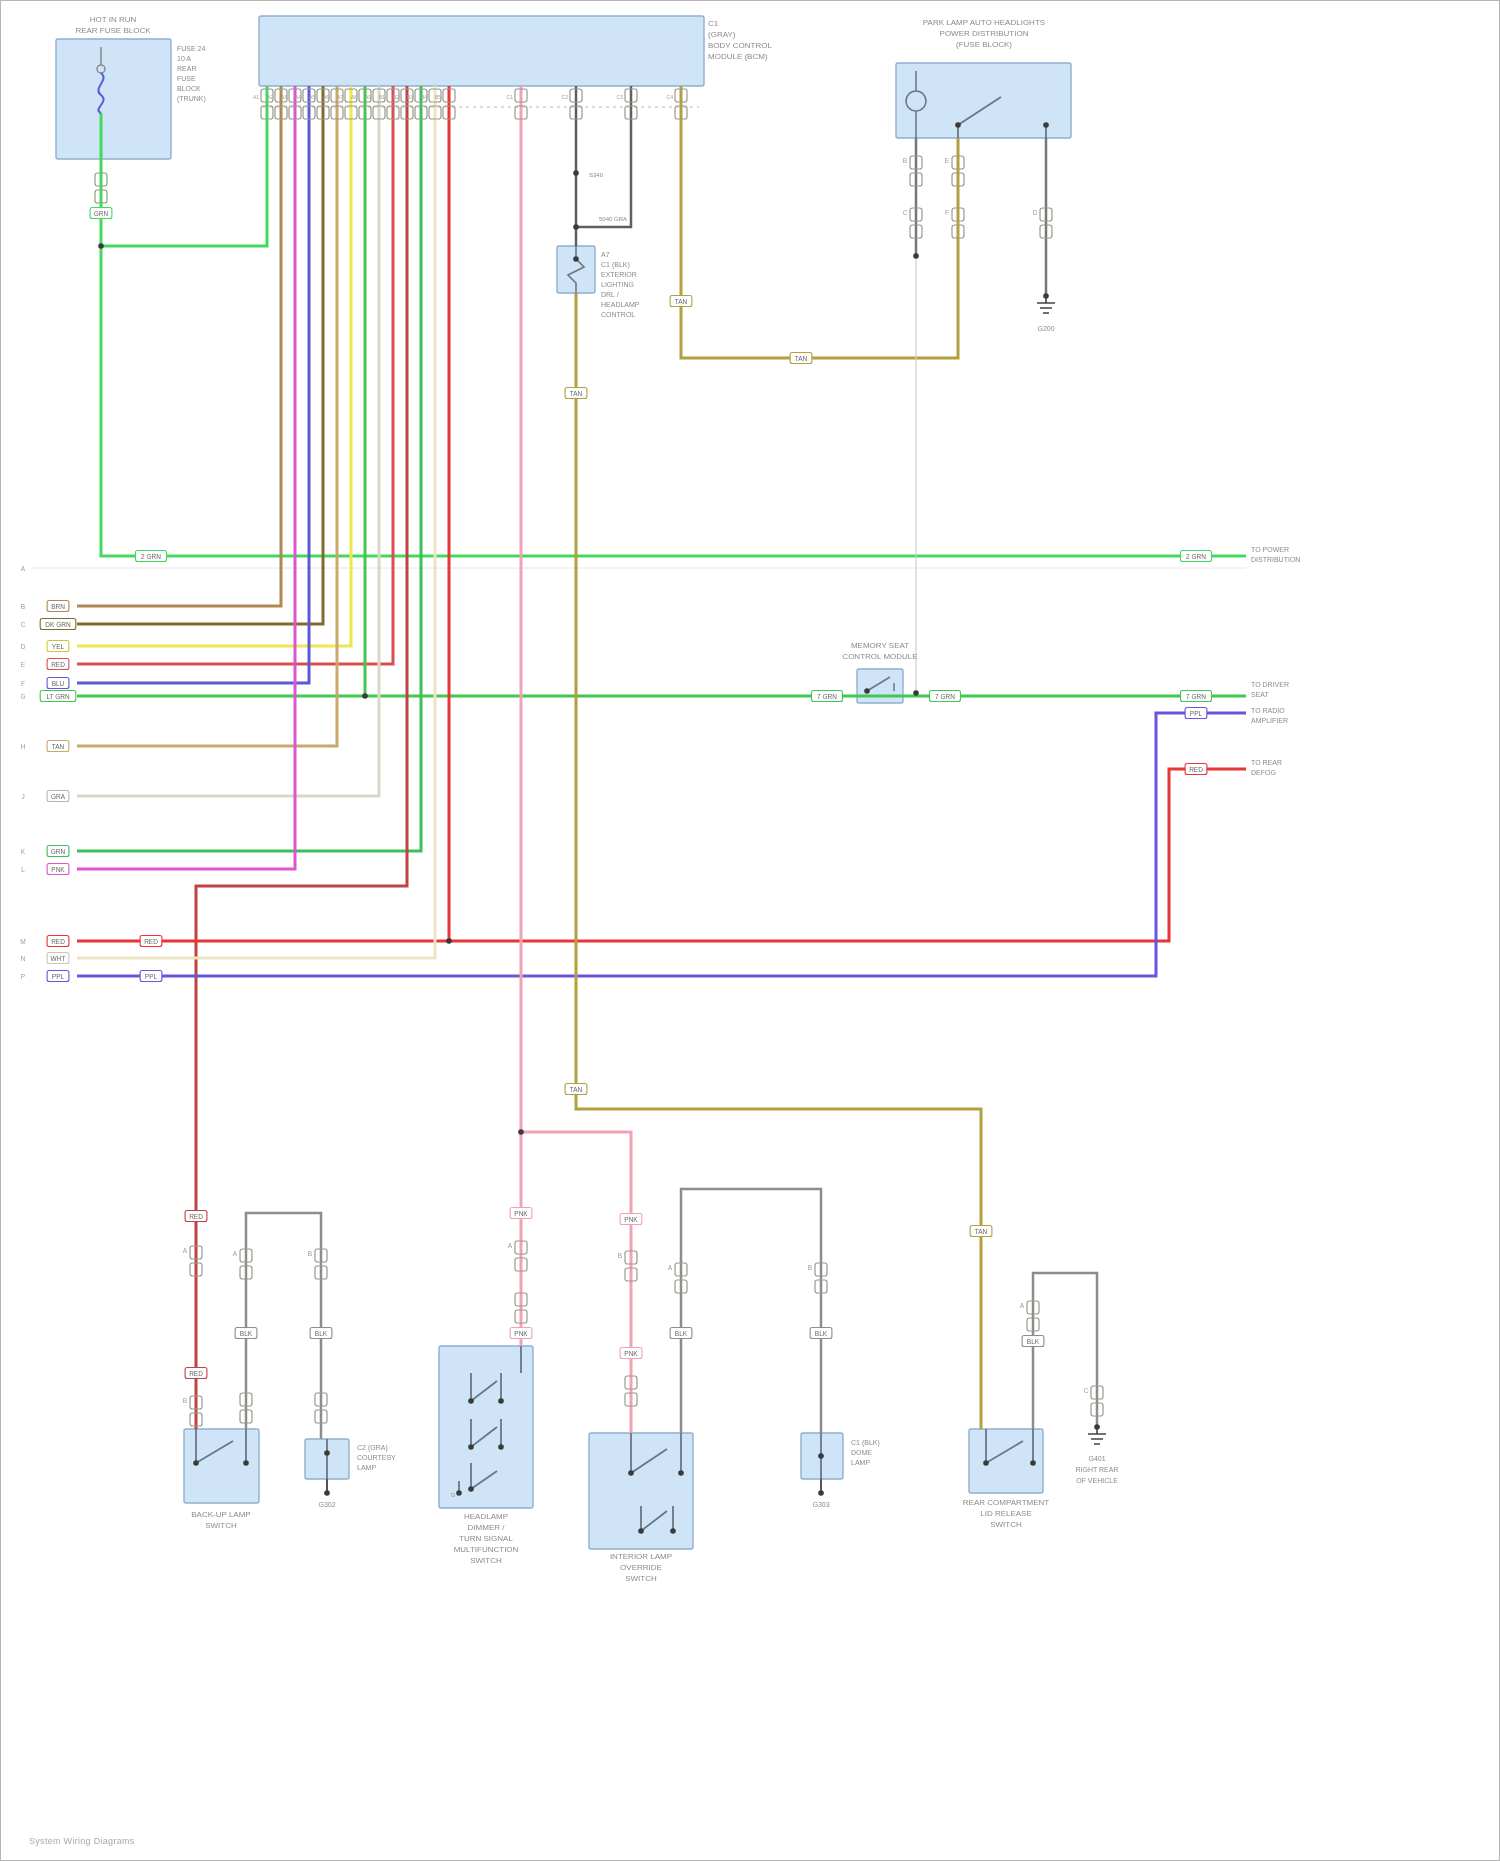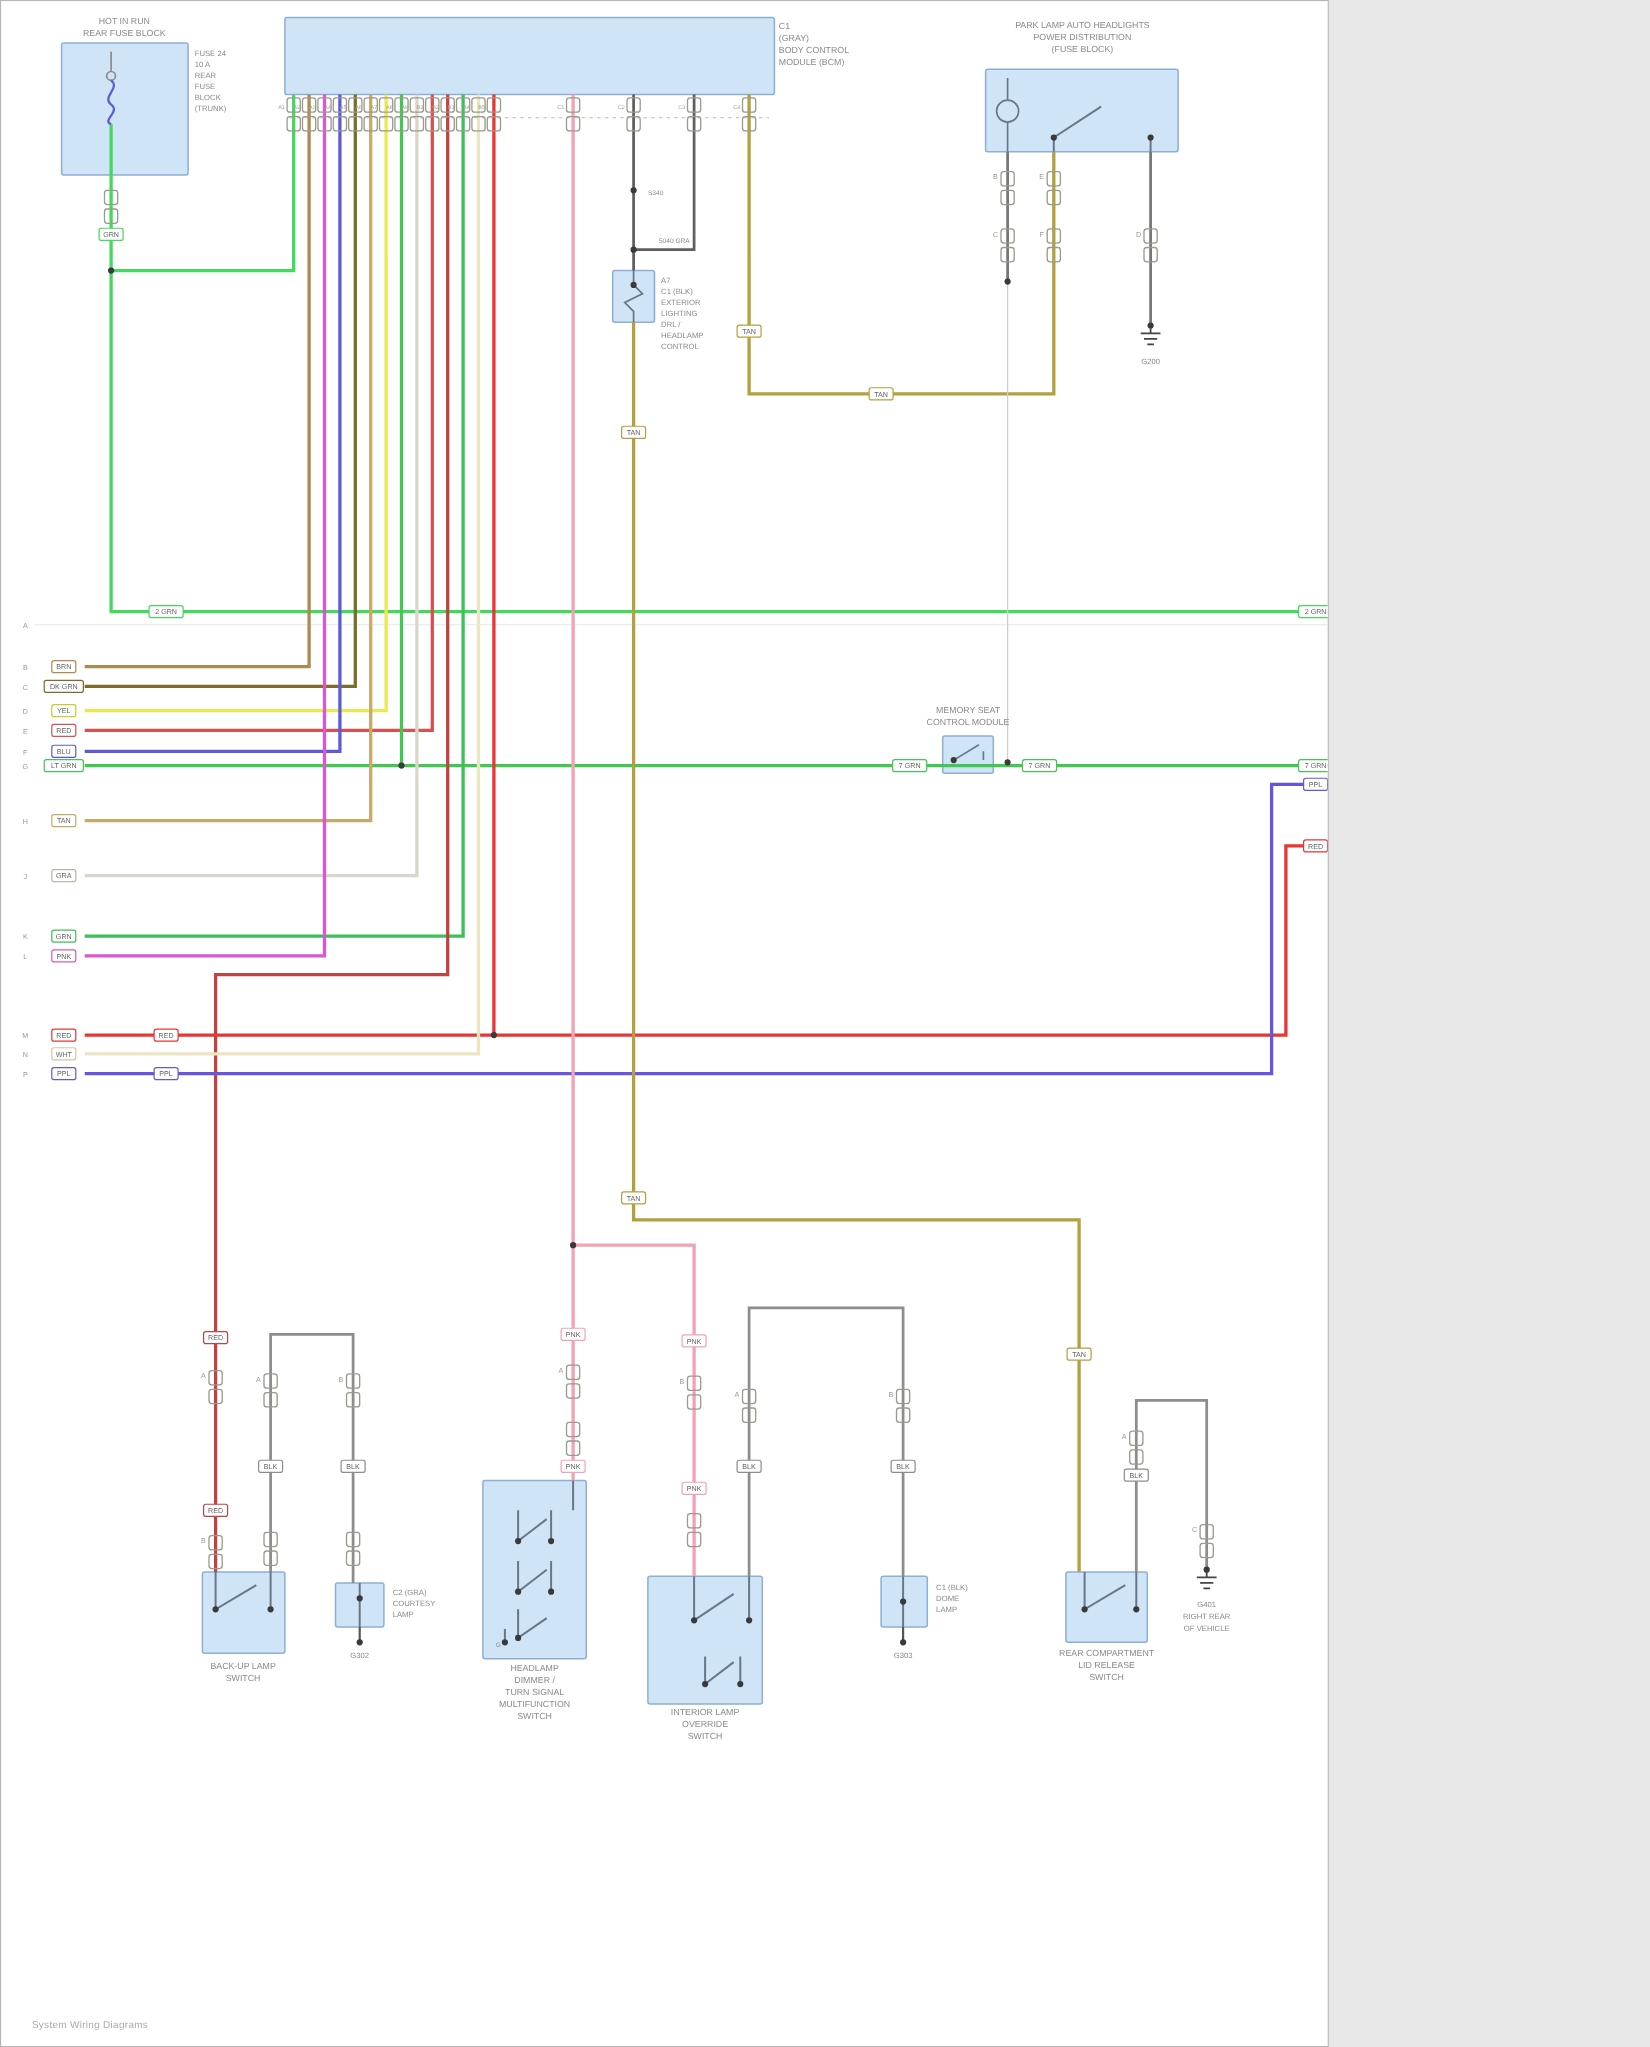--- a/index.html
+++ b/index.html
@@ -1,16 +1,16 @@
 <!DOCTYPE html>
 <html><head>
 <meta charset="utf-8">
 <style>
   html,body{margin:0;padding:0;background:#e8e8e8;}
-  #page{position:relative;width:1208px;height:1861px;background:#ffffff;border:1px solid #b5b5b5;box-sizing:border-box;overflow:hidden;font-family:"Liberation Sans",sans-serif;}
+  #page{position:relative;width:1500px;height:1861px;background:#ffffff;border:1px solid #b5b5b5;box-sizing:border-box;overflow:hidden;font-family:"Liberation Sans",sans-serif;}
   svg{position:absolute;left:0;top:0;}
   svg text{font-family:"Liberation Sans",sans-serif;}
   #footer{position:absolute;left:28px;bottom:14px;font-size:9px;color:#a9a9a9;letter-spacing:.3px;}
 </style>
 </head>
 <body>
 
 <div id="page">
   <svg id="svg" width="1500" height="1861" viewBox="0 0 1500 1861">
       <rect x="55" y="38" width="115" height="120" rx="2" fill="#cfe4f6" stroke="#8fb0d2" stroke-width="1.4"></rect>

